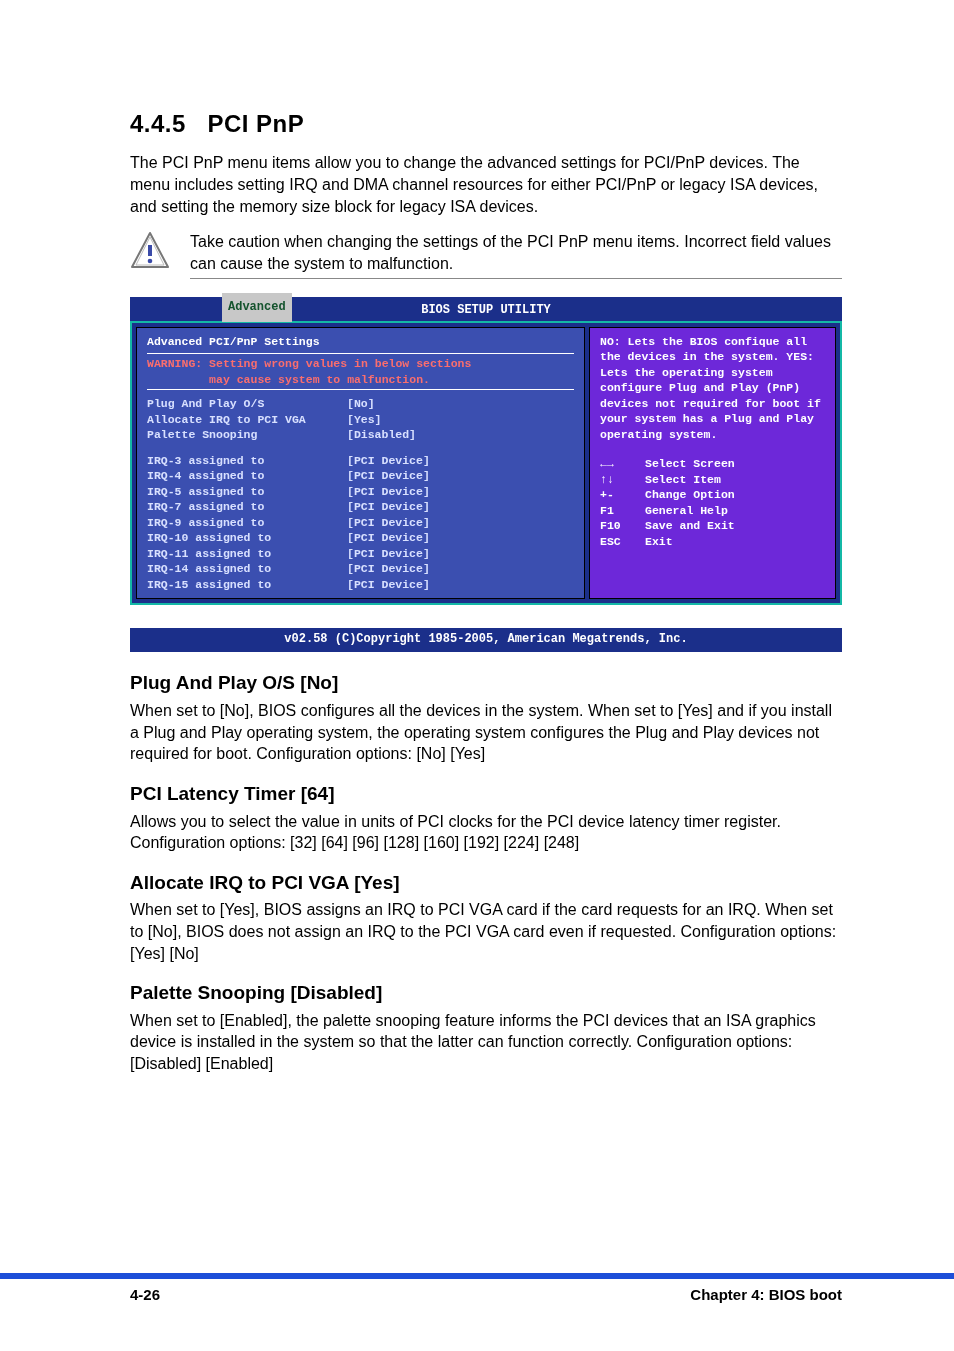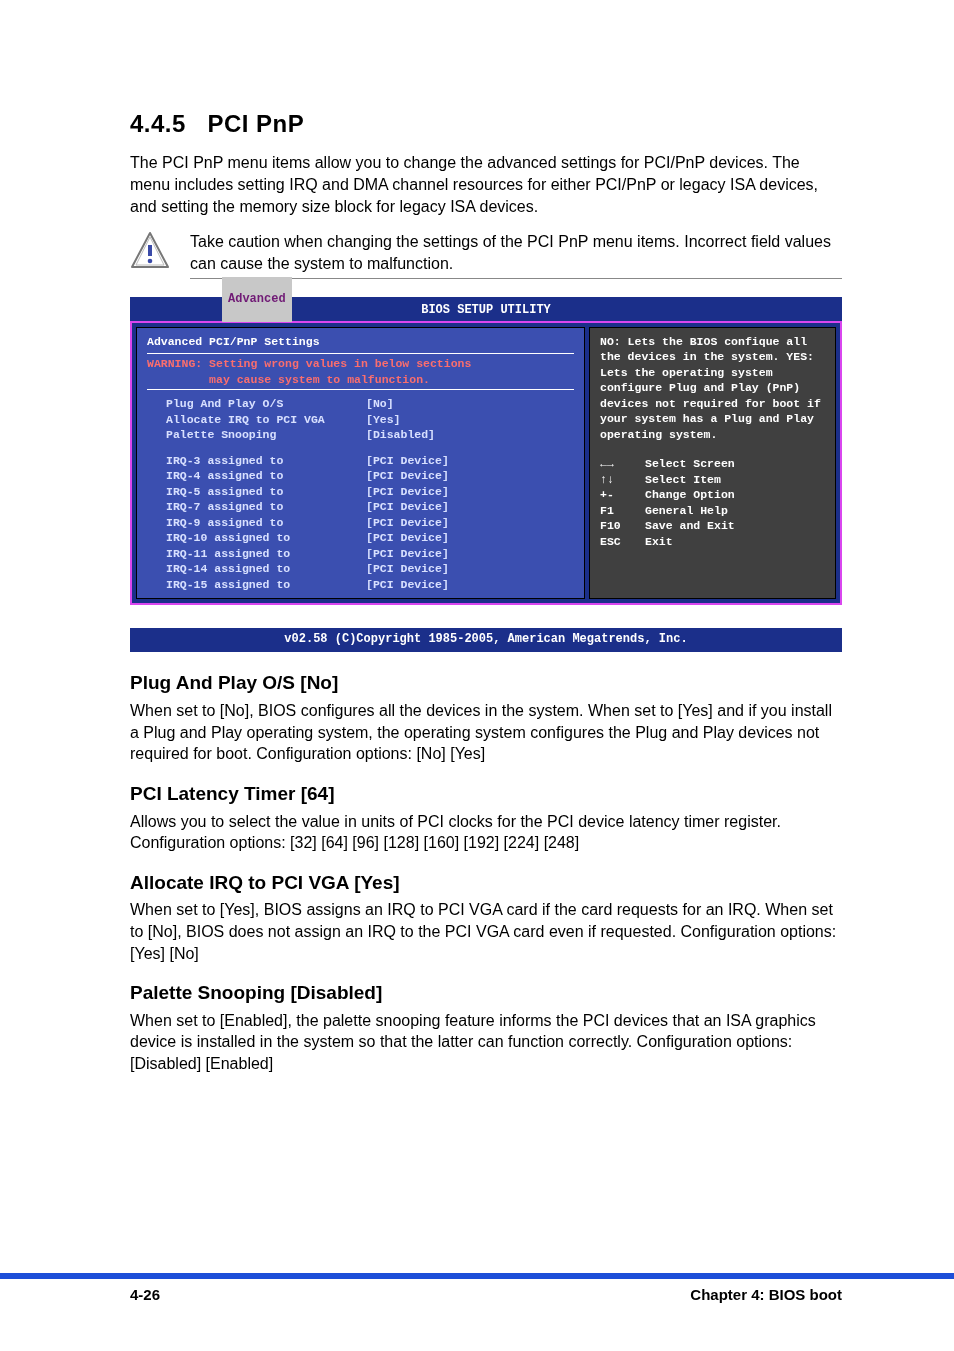--- a/index.html
+++ b/index.html
@@ -57,44 +57,44 @@
     text-align: center;
     padding: 3px 0 2px 0;
     border: 2px solid #1b2f8a;
     border-bottom: none;
     position: relative;
   }
   .bios-tab {
     position: absolute;
     left: 90px;
     bottom: -1px;
-    color: #701a75;
+    color: #14532d;
     background: #c8c8c8;
-    padding: 14px 6px;
+    padding: 6px 6px;
     font-size: 12px;
   }
   .bios-body {
     display: flex;
-    border: 2px solid #d946ef;
+    border: 2px solid #14b8a6;
     background: #1b2f8a;
   }
   .bios-left {
     flex: 1 1 auto;
     background: #3b4fb0;
     border: 1px solid #000;
     margin: 4px 2px 4px 4px;
     padding: 6px 10px;
     font-family: "Courier New", monospace;
     font-size: 11.5px;
     color: #fff;
     font-weight: bold;
   }
   .bios-right {
     flex: 0 0 225px;
-    background: #404040;
+    background: #6d28d9;
     border: 1px solid #000;
     margin: 4px 4px 4px 2px;
     padding: 6px 10px;
     font-family: "Courier New", monospace;
     font-size: 11.5px;
     color: #fff;
     font-weight: bold;
   }
   .bios-heading {
     color: #fff;
@@ -104,21 +104,20 @@
     color: #fa6e6e;
     display: block;
     border-top: 1px solid #fff;
     border-bottom: 1px solid #fff;
     padding: 2px 0;
     margin-bottom: 6px;
     white-space: pre;
   }
   .bios-row {
     display: flex;
-    margin-left: 19px;
   }
   .bios-label {
     flex: 0 0 200px;
     color: #d8e0ff;
     white-space: pre;
   }
   .bios-value {
     color: #d8e0ff;
   }
   .bios-gap { height: 10px; }

